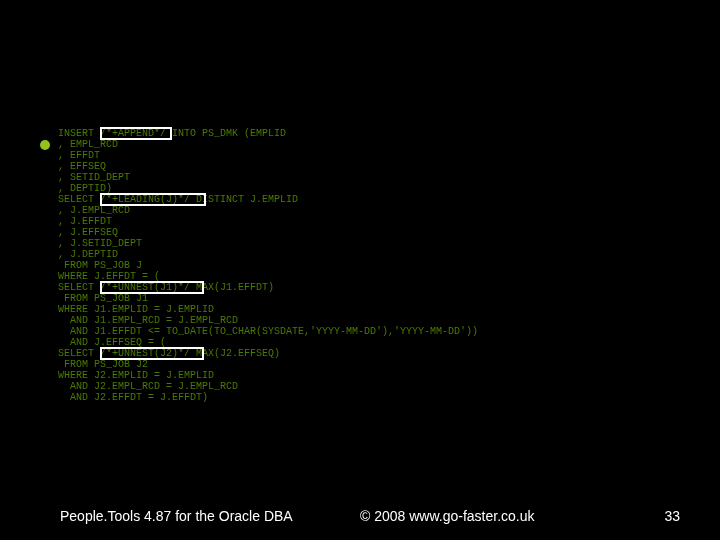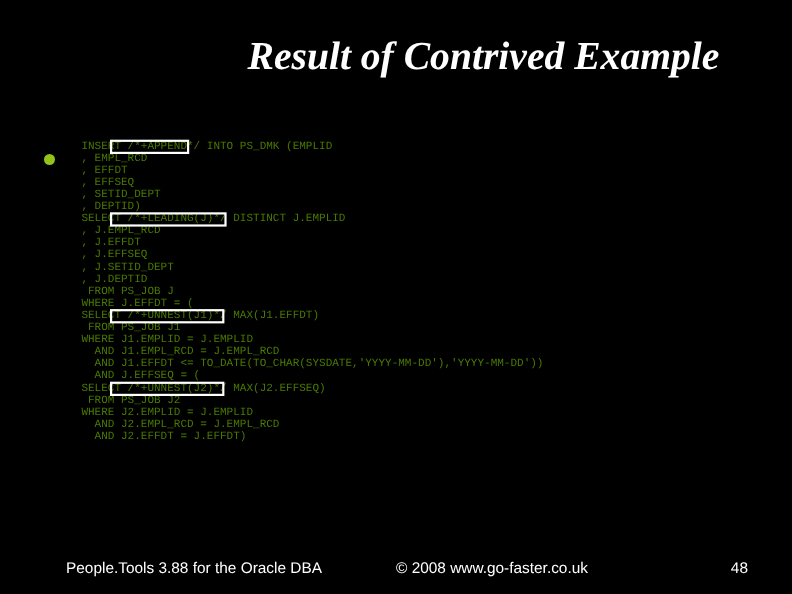--- a/index.html
+++ b/index.html
@@ -29,21 +29,21 @@
     position: absolute;
     left: 40px;
     top: 140px;
     width: 10px;
     height: 10px;
     background: #94c11a;
     border-radius: 50%;
   }
   .code-block {
     position: absolute;
-    left: 74px;
+    left: 58px;
     top: 128px;
     width: 580px;
     font-family: 'Courier New', monospace;
     font-size: 10px;
     line-height: 11px;
     color: #4b7a00;
     white-space: pre;
   }
   .code-line { display: block; position: relative; }
   .hint-highlight {
@@ -64,32 +64,31 @@
   }
   .footer-left { position: absolute; left: 60px; }
   .footer-center { position: absolute; left: 360px; }
   .footer-right { position: absolute; right: 40px; }
 </style>
 </head>
 <body>
 
 <div class="slide">
 
-  <h1 class="title">Result of Contrived Example</h1>
 
   <div class="bullet"></div>
 
   <div class="code-block" id="code-block"><div class="code-line">INSERT /*+APPEND*/ INTO PS_DMK (EMPLID</div><div class="code-line">, EMPL_RCD</div><div class="code-line">, EFFDT</div><div class="code-line">, EFFSEQ</div><div class="code-line">, SETID_DEPT</div><div class="code-line">, DEPTID)</div><div class="code-line">SELECT /*+LEADING(J)*/ DISTINCT J.EMPLID</div><div class="code-line">, J.EMPL_RCD</div><div class="code-line">, J.EFFDT</div><div class="code-line">, J.EFFSEQ</div><div class="code-line">, J.SETID_DEPT</div><div class="code-line">, J.DEPTID</div><div class="code-line"> FROM PS_JOB J</div><div class="code-line">WHERE J.EFFDT = (</div><div class="code-line">SELECT /*+UNNEST(J1)*/ MAX(J1.EFFDT)</div><div class="code-line"> FROM PS_JOB J1</div><div class="code-line">WHERE J1.EMPLID = J.EMPLID</div><div class="code-line">  AND J1.EMPL_RCD = J.EMPL_RCD</div><div class="code-line">  AND J1.EFFDT &lt;= TO_DATE(TO_CHAR(SYSDATE,'YYYY-MM-DD'),'YYYY-MM-DD'))</div><div class="code-line">  AND J.EFFSEQ = (</div><div class="code-line">SELECT /*+UNNEST(J2)*/ MAX(J2.EFFSEQ)</div><div class="code-line"> FROM PS_JOB J2</div><div class="code-line">WHERE J2.EMPLID = J.EMPLID</div><div class="code-line">  AND J2.EMPL_RCD = J.EMPL_RCD</div><div class="code-line">  AND J2.EFFDT = J.EFFDT)</div></div>
 
   <div id="highlights-container">
       <div class="hint-highlight" style="top: 127px; left: 100px; width: 72px; height: 13px;"></div>
       <div class="hint-highlight" style="top: 193px; left: 100px; width: 106px; height: 13px;"></div>
       <div class="hint-highlight" style="top: 281px; left: 100px; width: 104px; height: 13px;"></div>
       <div class="hint-highlight" style="top: 347px; left: 100px; width: 104px; height: 13px;"></div>
     </div>
 
   <div class="footer">
-    <div class="footer-left">People.Tools 3.88 for the Oracle DBA</div>
+    <div class="footer-left">People.Tools 4.87 for the Oracle DBA</div>
     <div class="footer-center">© 2008 www.go-faster.co.uk</div>
-    <div class="footer-right">48</div>
+    <div class="footer-right">33</div>
   </div>
 
 </div>
 
 </body></html>

